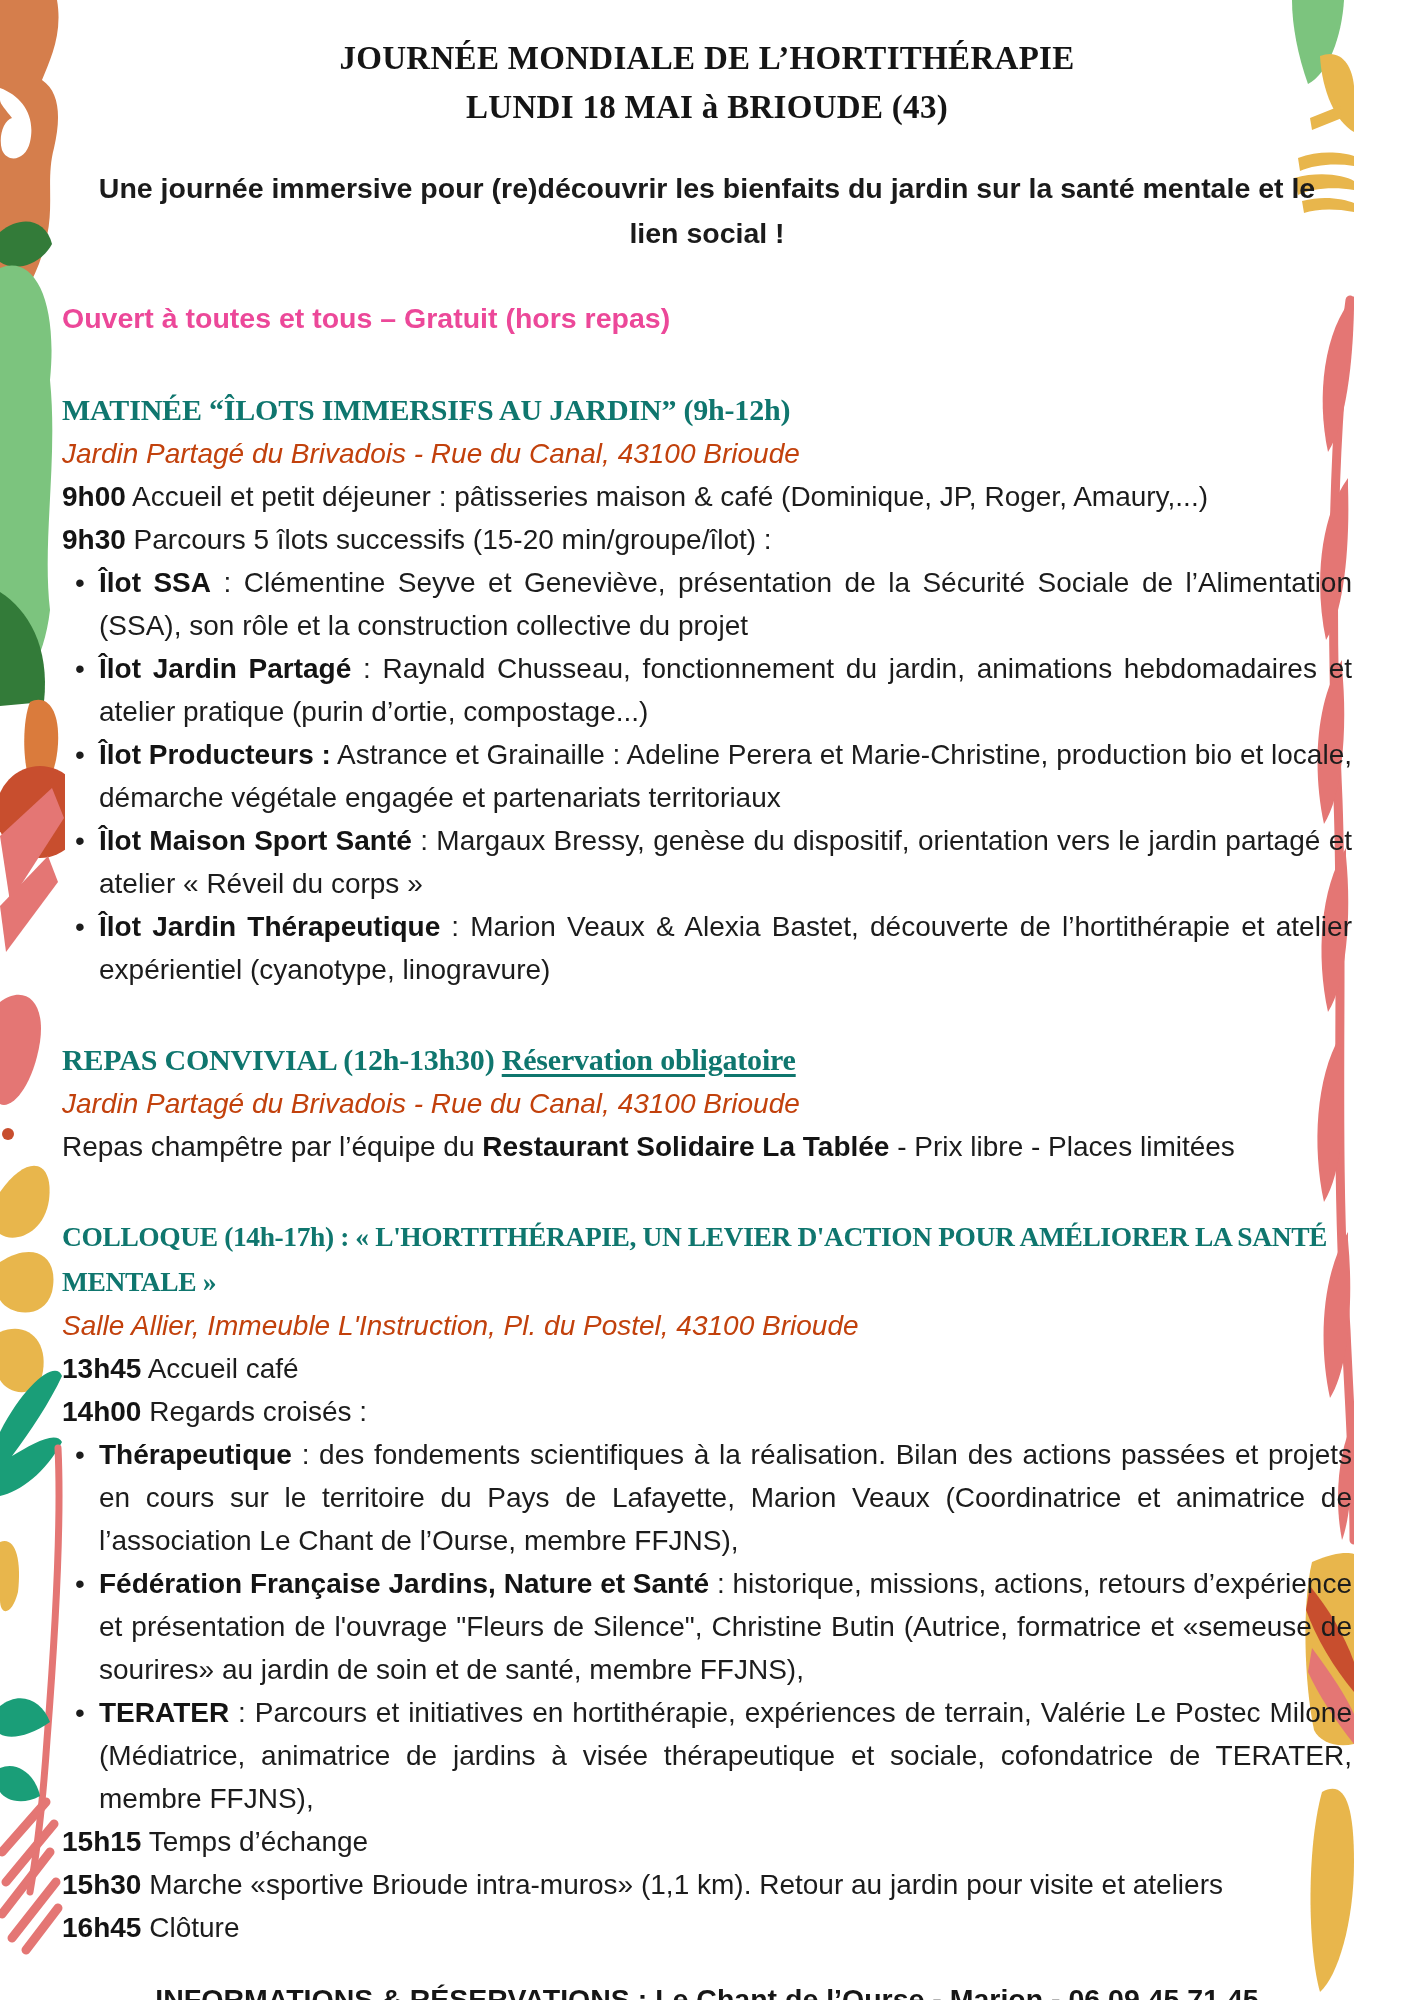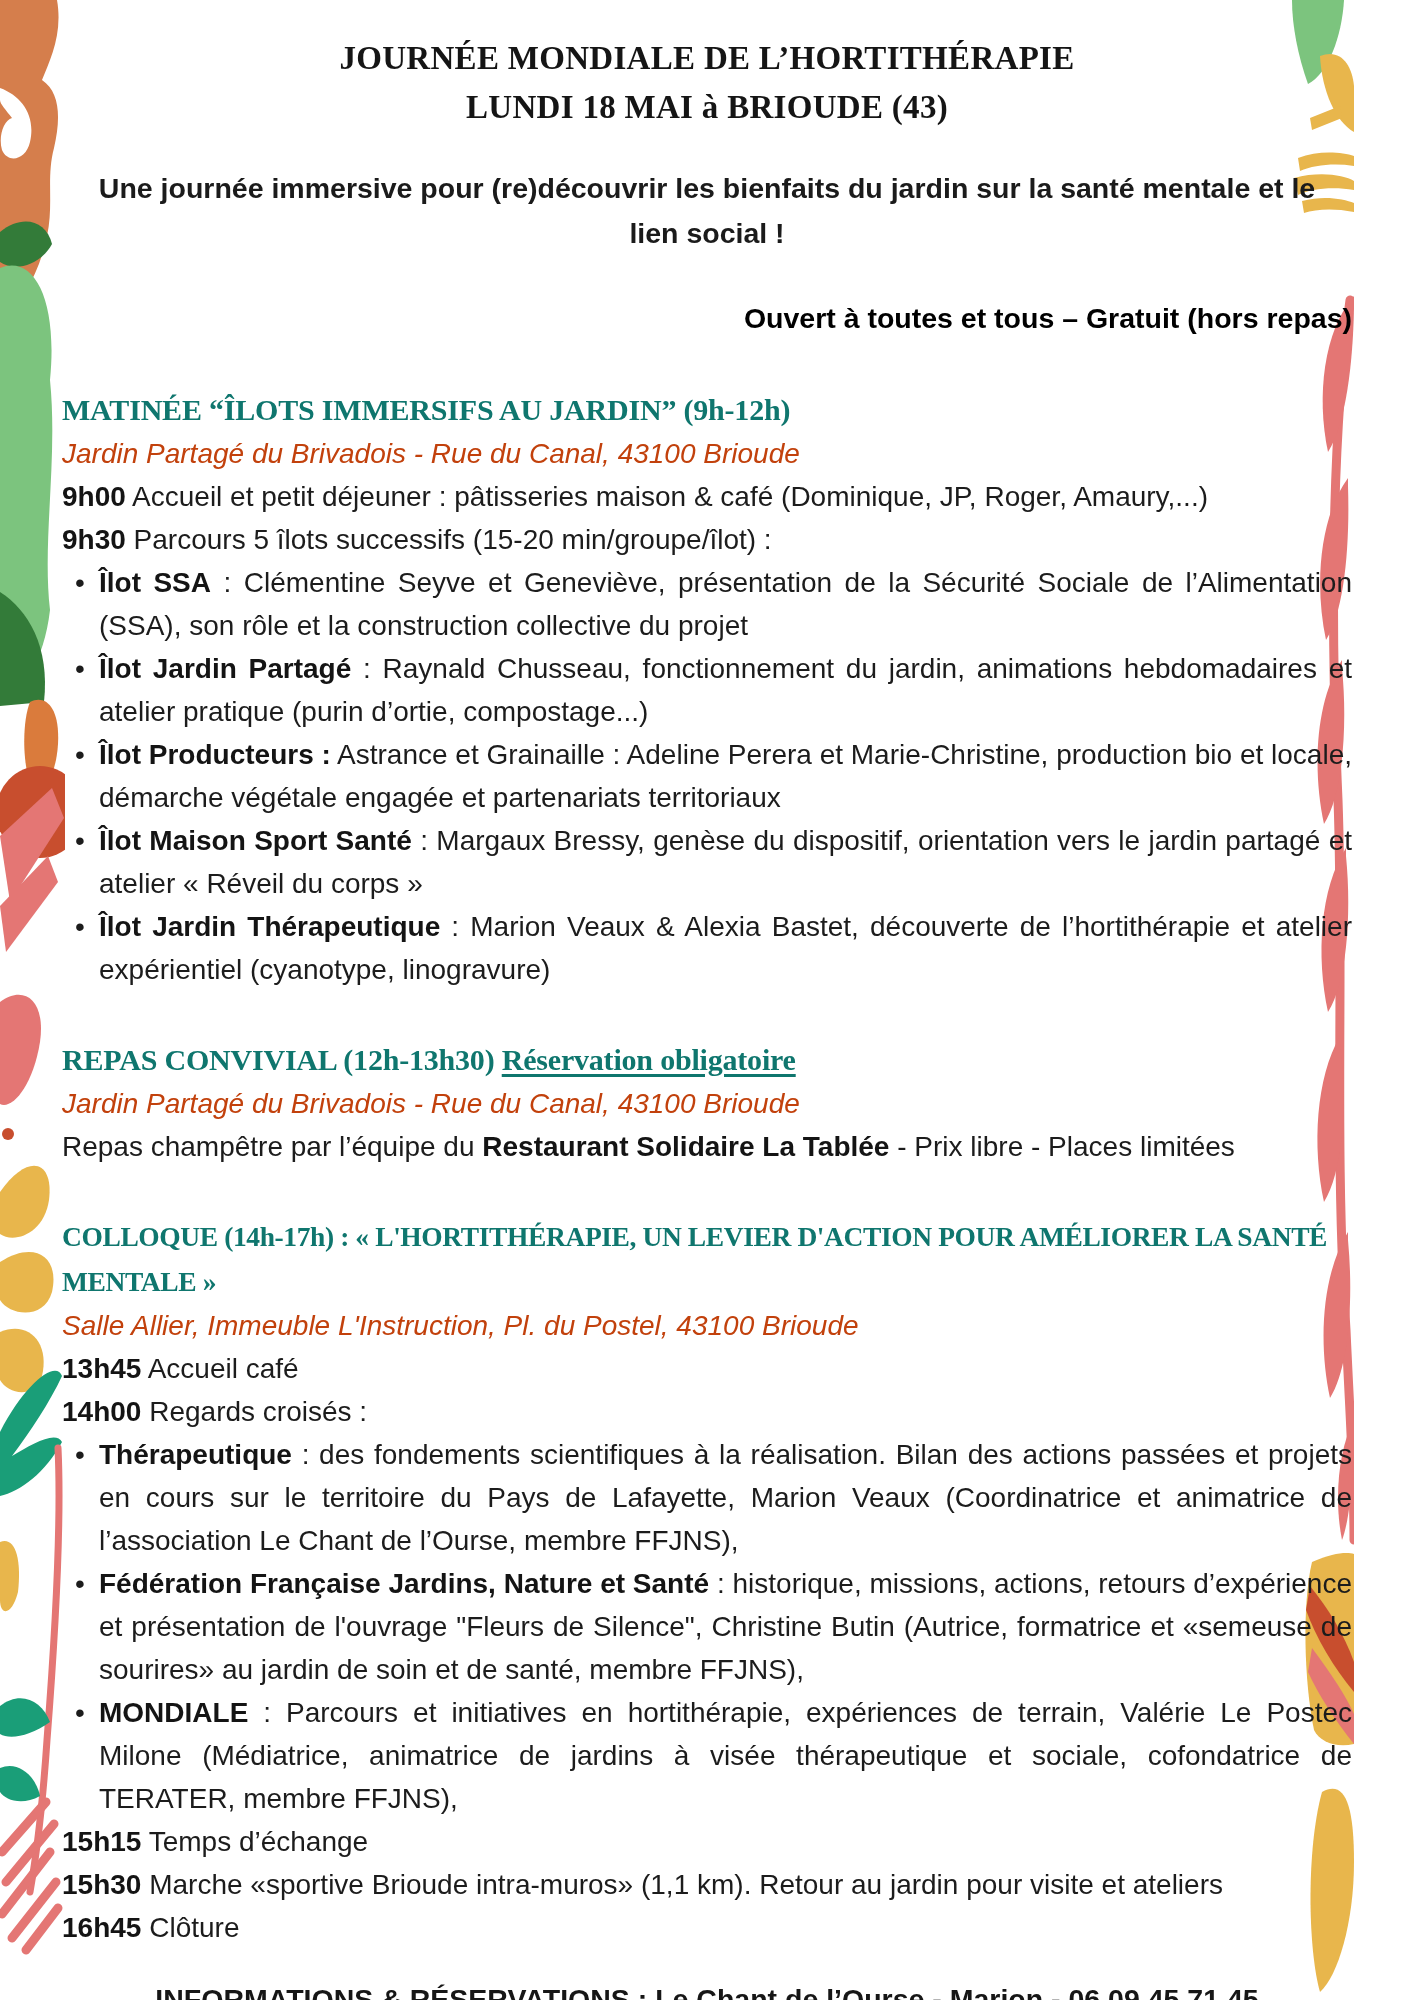--- a/index.html
+++ b/index.html
@@ -35,23 +35,23 @@
     font-size: 28.5px;
     line-height: 45px;
     text-align: center;
     margin: 34px 30px 0;
     color: #1b1b1b;
   }
   .open-note {
     font-weight: 700;
     font-size: 28.5px;
     line-height: 45px;
-    text-align: right;
+    text-align: left;
     margin: 40px 0 0;
-    color: #000000;
+    color: #ec4899;
   }
   .sec-title {
     font-family: "Liberation Serif", "DejaVu Serif", serif;
     font-stretch: 87.5%;
     font-weight: 700;
     font-size: 30px;
     line-height: 45px;
     letter-spacing: -0.2px;
     color: #0f766e;
     margin: 46px 0 0;
@@ -189,21 +189,21 @@
     </section>
 
     <section>
       <h2 class="sec-title long">COLLOQUE (14h-17h) : « L'HORTITHÉRAPIE, UN LEVIER D'ACTION POUR AMÉLIORER LA SANTÉ MENTALE »</h2>
       <p class="venue">Salle Allier, Immeuble L'Instruction, Pl. du Postel, 43100 Brioude</p>
       <p class="sched"><b>13h45</b> <span>Accueil café</span></p>
       <p class="sched"><b>14h00</b> <span>Regards croisés :</span></p>
       <ul class="bullets">
         <li><span class="dot">•</span><b>Thérapeutique</b><span> : des fondements scientifiques à la réalisation. Bilan des actions passées et projets en cours sur le territoire du Pays de Lafayette, Marion Veaux (Coordinatrice et animatrice de l’association Le Chant de l’Ourse, membre FFJNS),</span></li>
         <li><span class="dot">•</span><b>Fédération Française Jardins, Nature et Santé</b><span> : historique, missions, actions, retours d’expérience et présentation de l'ouvrage "Fleurs de Silence", Christine Butin (Autrice, formatrice et «semeuse de sourires» au jardin de soin et de santé, membre FFJNS),</span></li>
-        <li><span class="dot">•</span><b>MONDIALE</b><span> : Parcours et initiatives en hortithérapie, expériences de terrain, Valérie Le Postec Milone (Médiatrice, animatrice de jardins à visée thérapeutique et sociale, cofondatrice de TERATER, membre FFJNS),</span></li>
+        <li><span class="dot">•</span><b>TERATER</b><span> : Parcours et initiatives en hortithérapie, expériences de terrain, Valérie Le Postec Milone (Médiatrice, animatrice de jardins à visée thérapeutique et sociale, cofondatrice de TERATER, membre FFJNS),</span></li>
       </ul>
       <p class="sched"><b>15h15</b> <span>Temps d’échange</span></p>
       <p class="sched"><b>15h30</b> <span>Marche «sportive Brioude intra-muros» (1,1 km). Retour au jardin pour visite et ateliers</span></p>
       <p class="sched"><b>16h45</b> <span>Clôture</span></p>
     </section>
 
     <p class="footer">INFORMATIONS &amp; RÉSERVATIONS : Le Chant de l’Ourse - Marion - 06 09 45 71 45</p>
 
   </main>
 </div>

